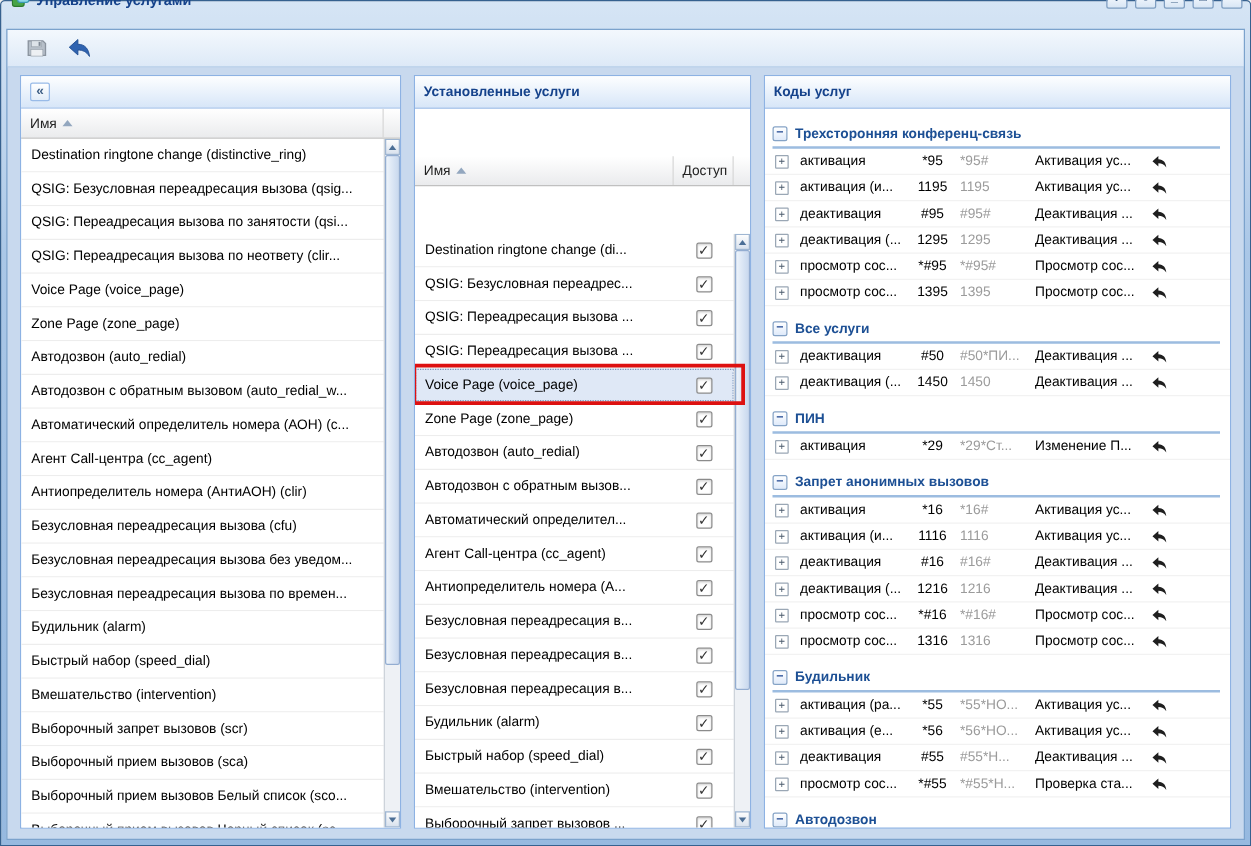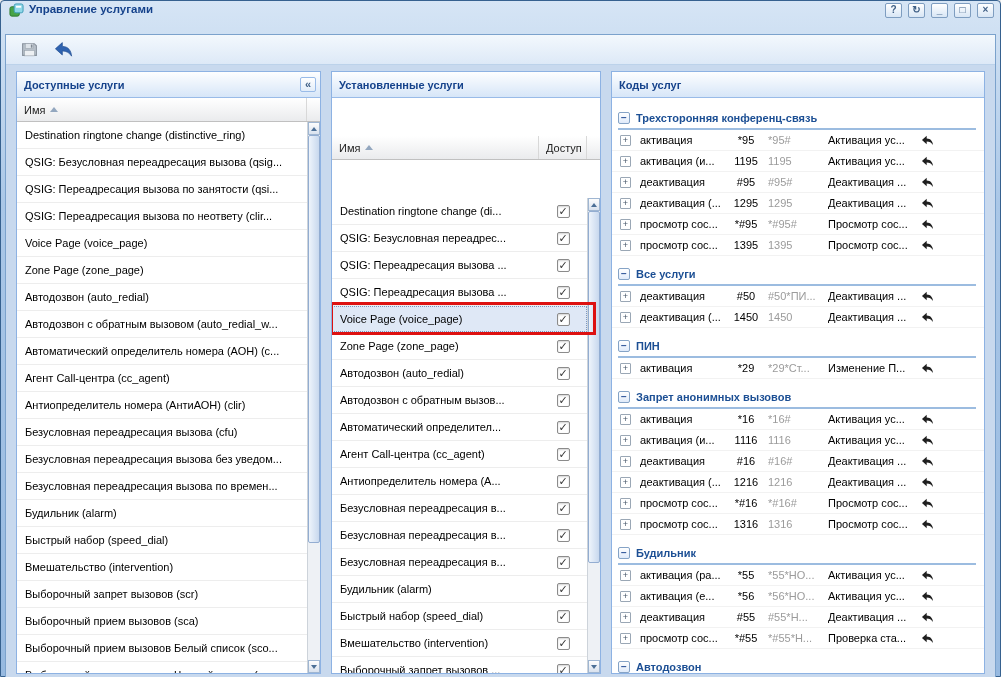--- a/index.html
+++ b/index.html
@@ -3,21 +3,21 @@
 <meta charset="utf-8">
 <style>
   html,body{margin:0;padding:0;background:#eee;}
   body{font-family:"Liberation Sans","DejaVu Sans",sans-serif;font-size:11px;}
   *{box-sizing:border-box;}
 
   .window{position:relative;width:1001px;height:677px;
     background:linear-gradient(180deg,#d6e5f5 0%,#aac7e7 30%,#96b9e0 100%);
     border:1px solid #36618f;border-radius:4px 4px 0 0;
     padding:0 4px 4px 4px;}
-  .titlebar{height:33px;display:flex;align-items:flex-start;gap:5px;padding:2px 2px 4px 4px;}
+  .titlebar{height:22px;display:flex;align-items:flex-end;gap:5px;padding:2px 2px 16px 4px;}
   .title{flex:1;font-weight:bold;color:#15428b;font-size:11.5px;white-space:nowrap;}
   .winbtn{width:17px;height:15px;border:1px solid #7e9dc0;border-radius:2px;
     background:linear-gradient(#ffffff,#d8e6f5);color:#3e5f86;
     font:bold 10px/12px "Liberation Sans",sans-serif;text-align:center;cursor:default;margin-left:1px;}
   .app-icon{width:15px;height:15px;display:inline-flex;}
 
   .client{position:relative;width:100%;height:calc(100% - 22px);
     background:#c8d9ee;border:1px solid #7ba2cc;overflow:hidden;}
   .toolbar{height:30px;display:flex;align-items:center;gap:12px;padding:0 0 0 12px;
     background:linear-gradient(#f3f8fd,#dde9f7);border-bottom:1px solid #bcd2ea;}
@@ -119,21 +119,20 @@
         <svg width="19" height="19" viewBox="0 0 16 16">
           <path d="M7 2.2 L7 5.4 C12 5.4 14.4 8.9 14.8 13.6 C12.8 10.5 10.5 9.3 7 9.3 L7 12.6 L1.2 7.4 Z" fill="#2f63b0" stroke="#1d4a8f" stroke-width="0.6"></path>
         </svg>
       </span>
     </div>
 
     <div class="panels">
 
       <div class="panel panel-available">
         <div class="panel-header">
-          <span class="ph-title">Доступные услуги</span>
           <span class="collapse-btn">«</span>
         </div>
         <div class="grid-header">
           <div class="gh-cell name">
             <span>Имя</span>
             <span class="sort-asc"></span>
           </div>
         </div>
         <div class="grid-body">
           <div class="rows">

